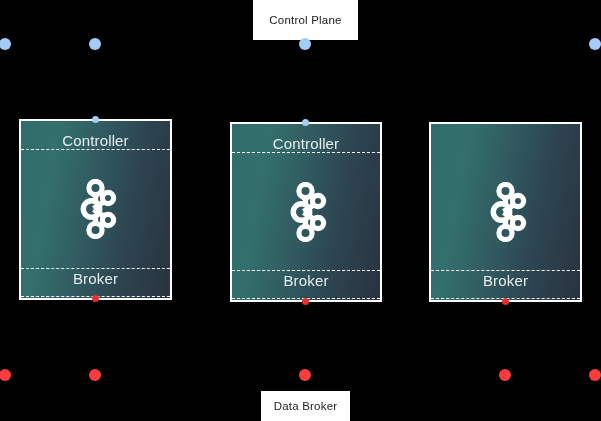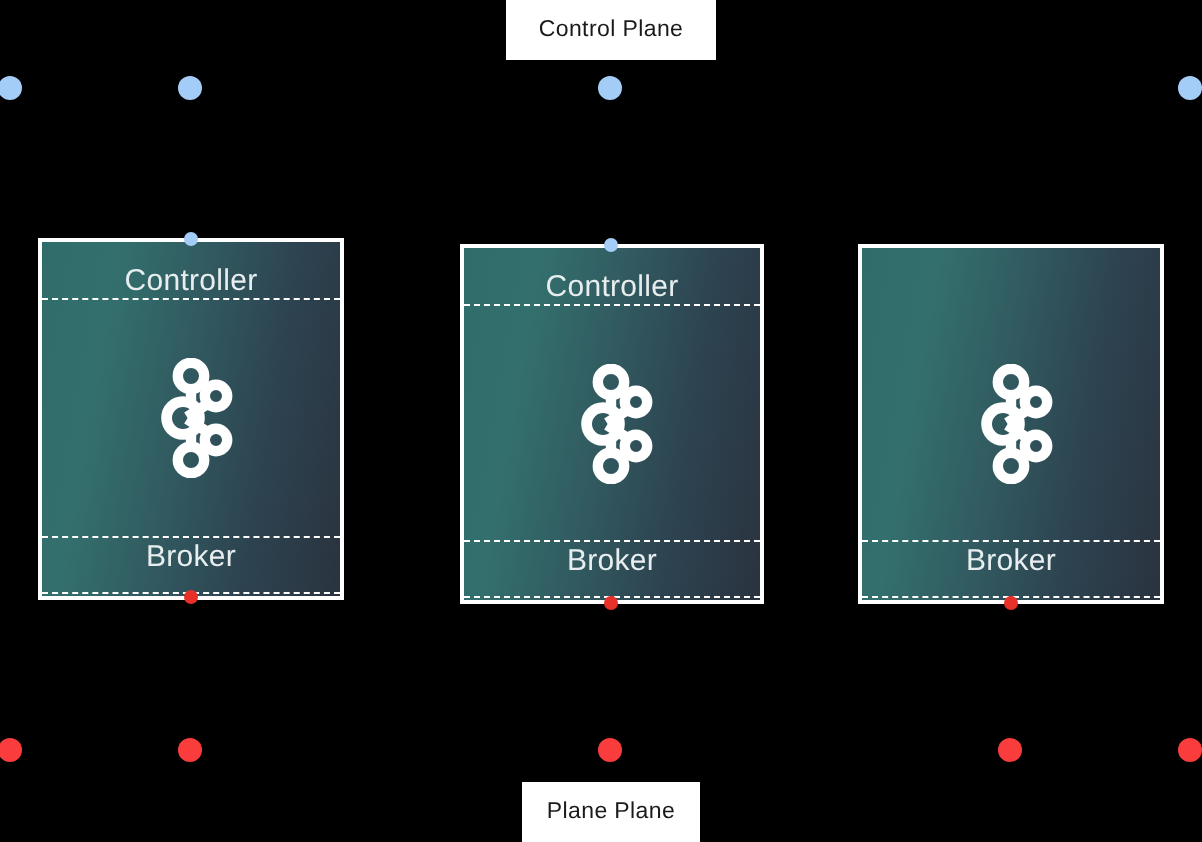--- a/index.html
+++ b/index.html
@@ -89,21 +89,21 @@
   
   .card-1 { left: 19px;  top: 119px; width: 153px; height: 181px; }
   .card-2 { left: 230px; top: 122px; width: 152px; height: 180px; }
   .card-3 { left: 429px; top: 122px; width: 153px; height: 180px; }
 </style>
 </head>
 <body>
 
 <div id="canvas">
 
-  <div class="plane-label" style="left:253px; top:0px; width:105px; height:30px;">
+  <div class="plane-label" style="left:253px; top:0px; width:105px; height:40px;">
     <span>Control Plane</span>
   </div>
 
   <div class="dot blue" style="left:-1px; top:38px; width:12px; height:12px;"></div>
   <div class="dot blue" style="left:89px; top:38px; width:12px; height:12px;"></div>
   <div class="dot blue" style="left:299px; top:38px; width:12px; height:12px;"></div>
   <div class="dot blue" style="left:589px; top:38px; width:12px; height:12px;"></div>
 
   <div class="card card-1">
     <div class="card-inner">
@@ -196,16 +196,16 @@
   </div>
   <div class="dot red" style="left:502px; top:298px; width:7px; height:7px; background:#e8302a;"></div>
 
   <div class="dot red" style="left:-1px; top:369px; width:12px; height:12px;"></div>
   <div class="dot red" style="left:89px; top:369px; width:12px; height:12px;"></div>
   <div class="dot red" style="left:299px; top:369px; width:12px; height:12px;"></div>
   <div class="dot red" style="left:499px; top:369px; width:12px; height:12px;"></div>
   <div class="dot red" style="left:589px; top:369px; width:12px; height:12px;"></div>
 
   <div class="plane-label" style="left:261px; top:391px; width:89px; height:30px;">
-    <span>Plane Plane</span>
+    <span>Data Broker</span>
   </div>
 
 </div>
 
 </body></html>

